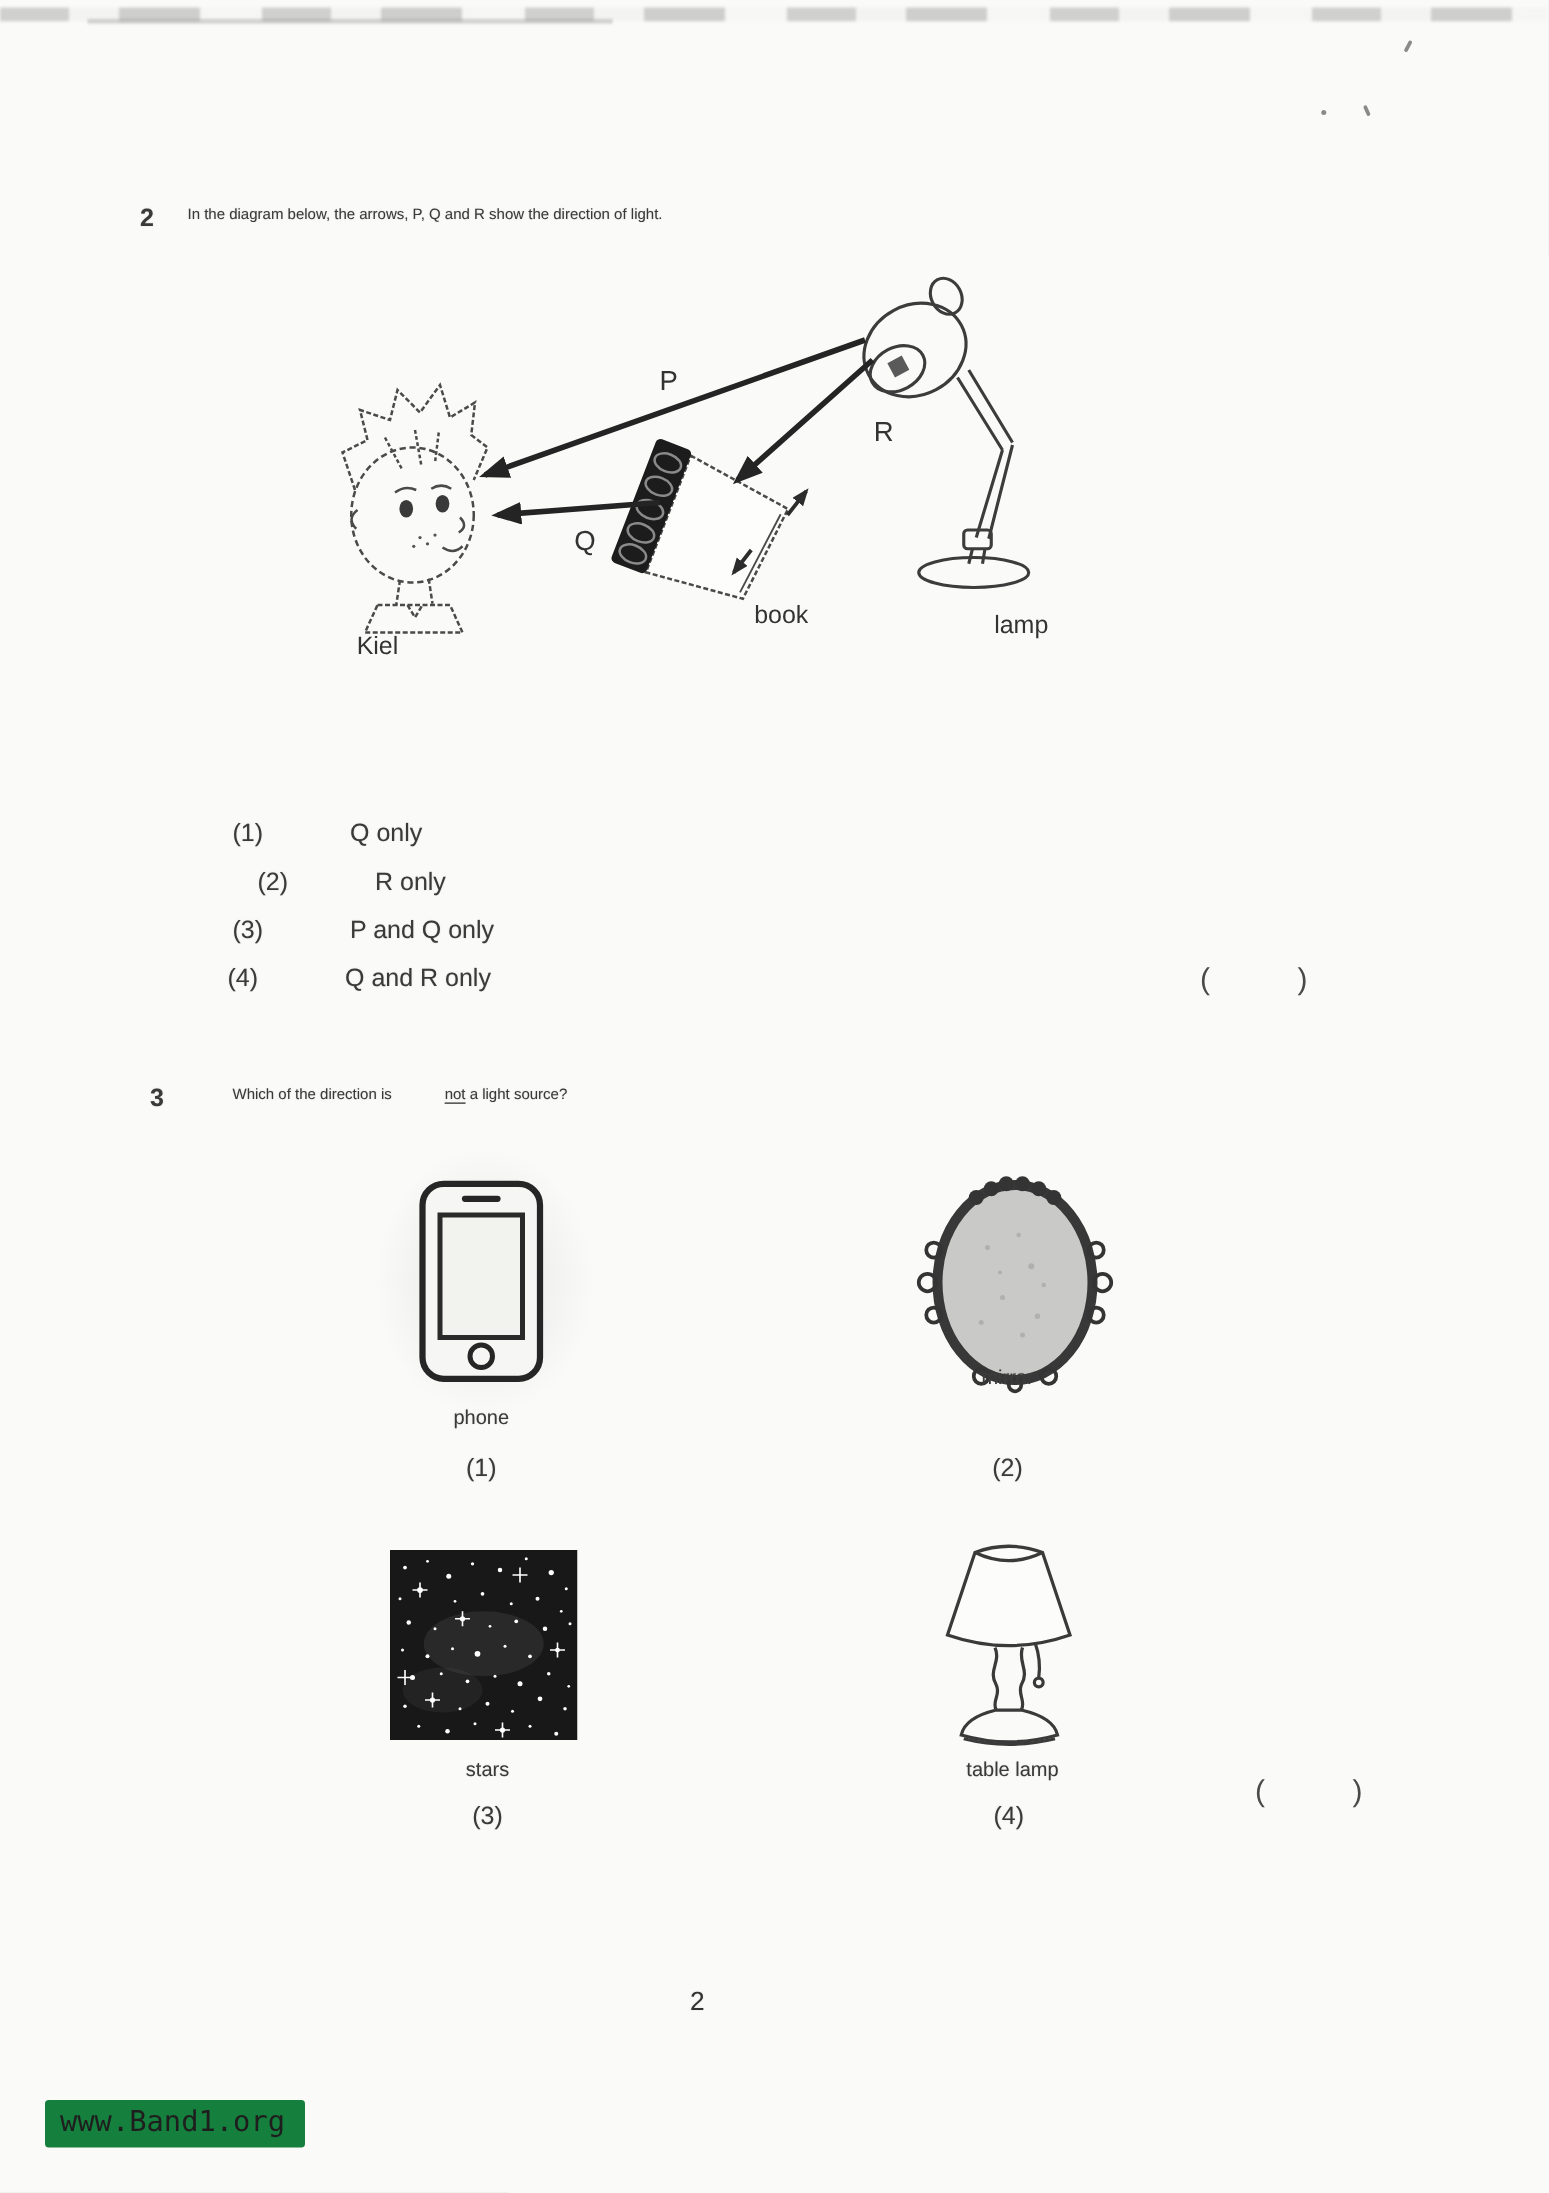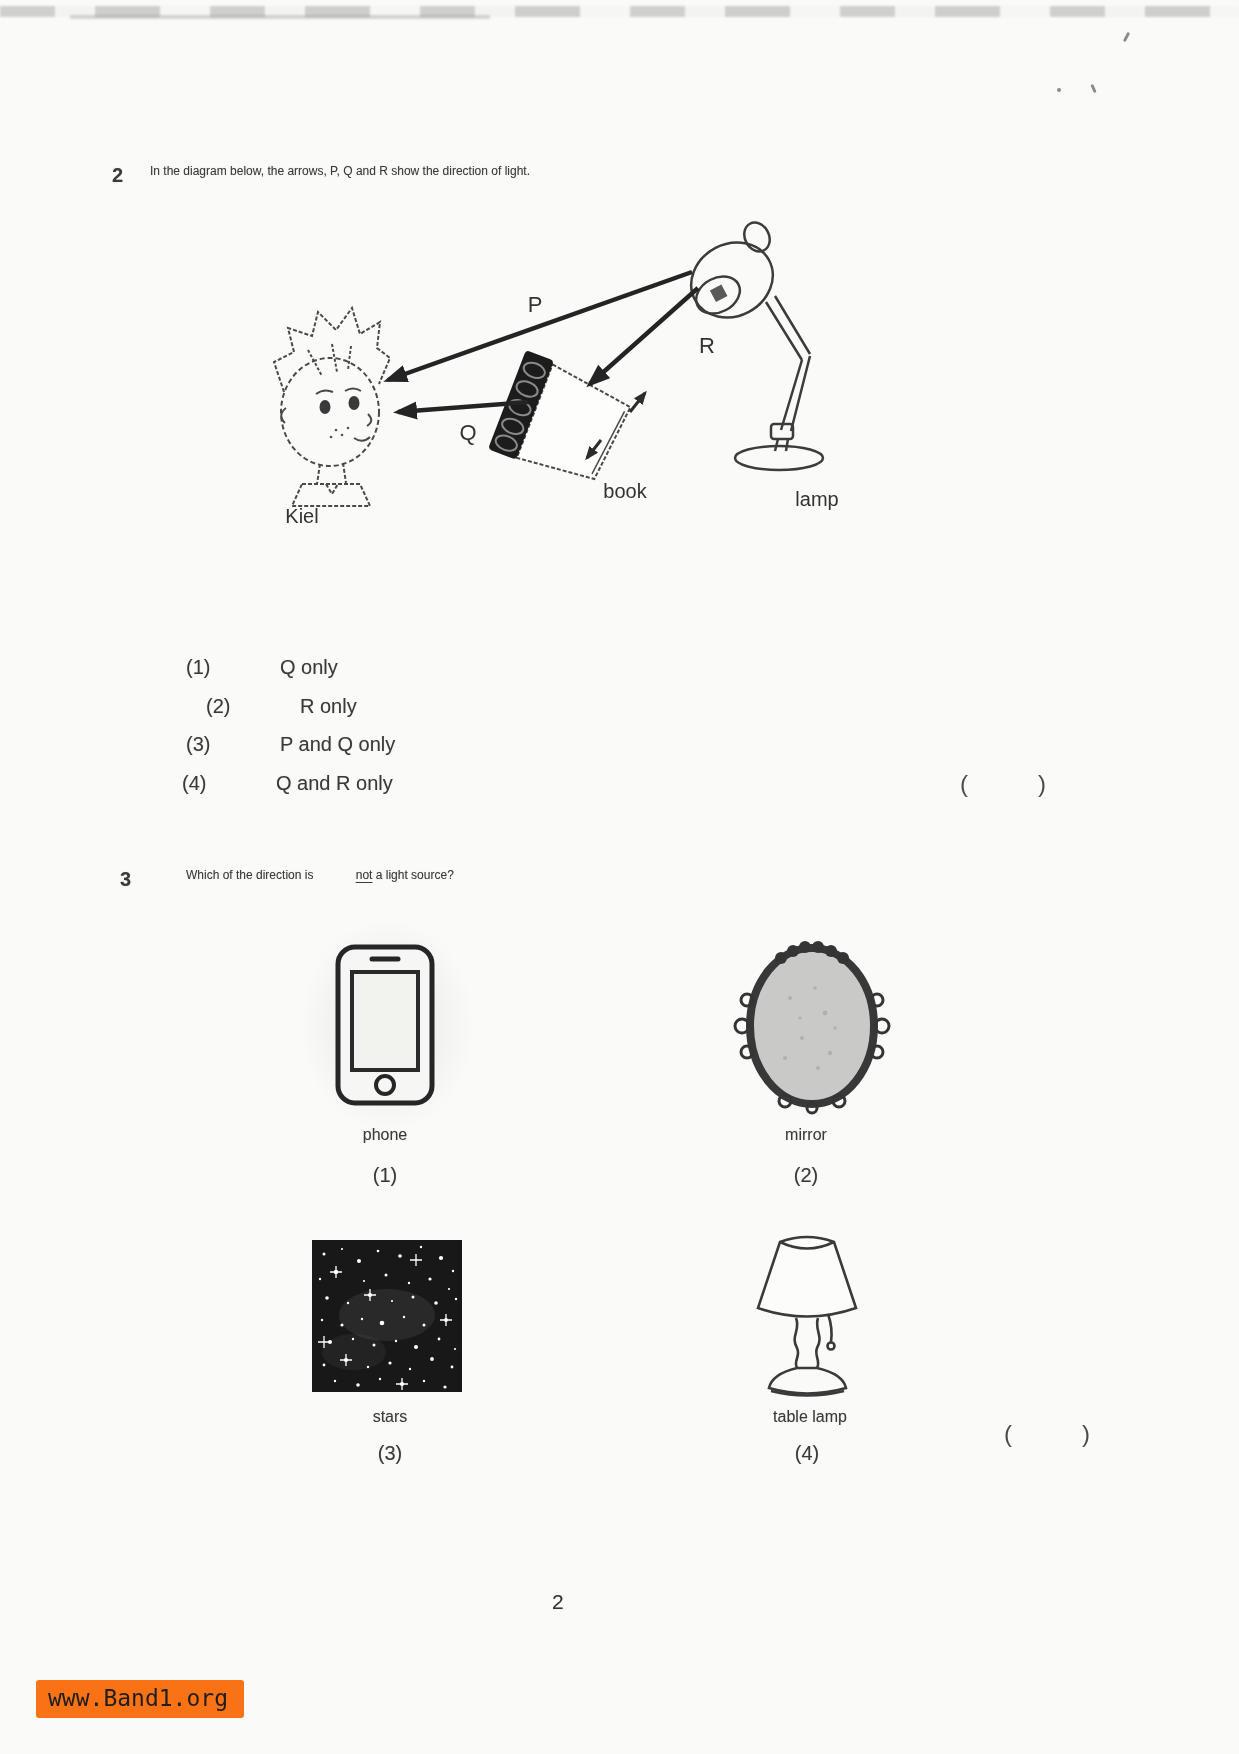--- a/index.html
+++ b/index.html
@@ -20,21 +20,21 @@
   .bracket{font-size:24px;color:#4a4a4a;display:flex;justify-content:space-between;}
   .scan-streak{
     left:0;top:6px;width:100%;height:11px;opacity:.55;filter:blur(1.2px);
     background:repeating-linear-gradient(90deg,
       rgba(110,110,110,.55) 0 55px, rgba(170,170,170,.15) 55px 95px,
       rgba(90,90,90,.5) 95px 160px, rgba(180,180,180,.1) 160px 210px);
   }
   .scan-streak2{left:70px;top:15px;width:420px;height:4px;background:rgba(130,130,130,.3);filter:blur(1px);}
   .mark{background:#8a8a8a;border-radius:2px;}
   .footer-box{
-    left:36px;top:1680px;background:#f97316;padding:5px 16px 7px 12px;border-radius:3px;
+    left:36px;top:1680px;background:#15803d;padding:5px 16px 7px 12px;border-radius:3px;
     font-family:"DejaVu Sans Mono",monospace;font-size:23px;color:#1e1e1e;
   }
   .pageno{font-size:21px;color:#333;}
   svg text{font-family:"Liberation Sans",sans-serif;fill:#333;}
   .halo{background:radial-gradient(closest-side,rgba(120,120,120,.16),rgba(120,120,120,0));}
 </style>
 </head>
 <body>
 
 <div class="page">
@@ -177,21 +177,21 @@
         <circle cx="95" cy="85" r="2.4"></circle>
         <circle cx="72" cy="110" r="2"></circle>
       <circle cx="100" cy="125" r="2.2"></circle>
         <circle cx="55" cy="130" r="2"></circle>
         <circle cx="85" cy="60" r="1.8"></circle>
       <circle cx="70" cy="90" r="1.6"></circle>
         <circle cx="105" cy="100" r="1.8"></circle>
         <circle cx="88" cy="140" r="2"></circle>
     </g>
   </svg>
-  <div class="abs figlabel soft" style="left:806px;top:1126px;">mirror</div>
+  <div class="abs figlabel soft" style="left:806px;top:1094px;">mirror</div>
   <div class="abs fignum soft" style="left:806px;top:1164px;">(2)</div>
 
   <svg class="abs" style="left:312px;top:1240px;" width="150" height="152" viewBox="0 0 150 152">
     <rect x="0" y="0" width="150" height="152" fill="#181818"></rect>
     <ellipse cx="75" cy="75" rx="48" ry="26" fill="#6a6a6a" opacity="0.22"></ellipse>
     <ellipse cx="42" cy="112" rx="32" ry="18" fill="#5a5a5a" opacity="0.18"></ellipse>
     <g fill="#ffffff">
       <circle cx="12" cy="14" r="1.5"></circle>
         <circle cx="30" cy="9" r="1.1"></circle>
         <circle cx="47" cy="21" r="2"></circle>

